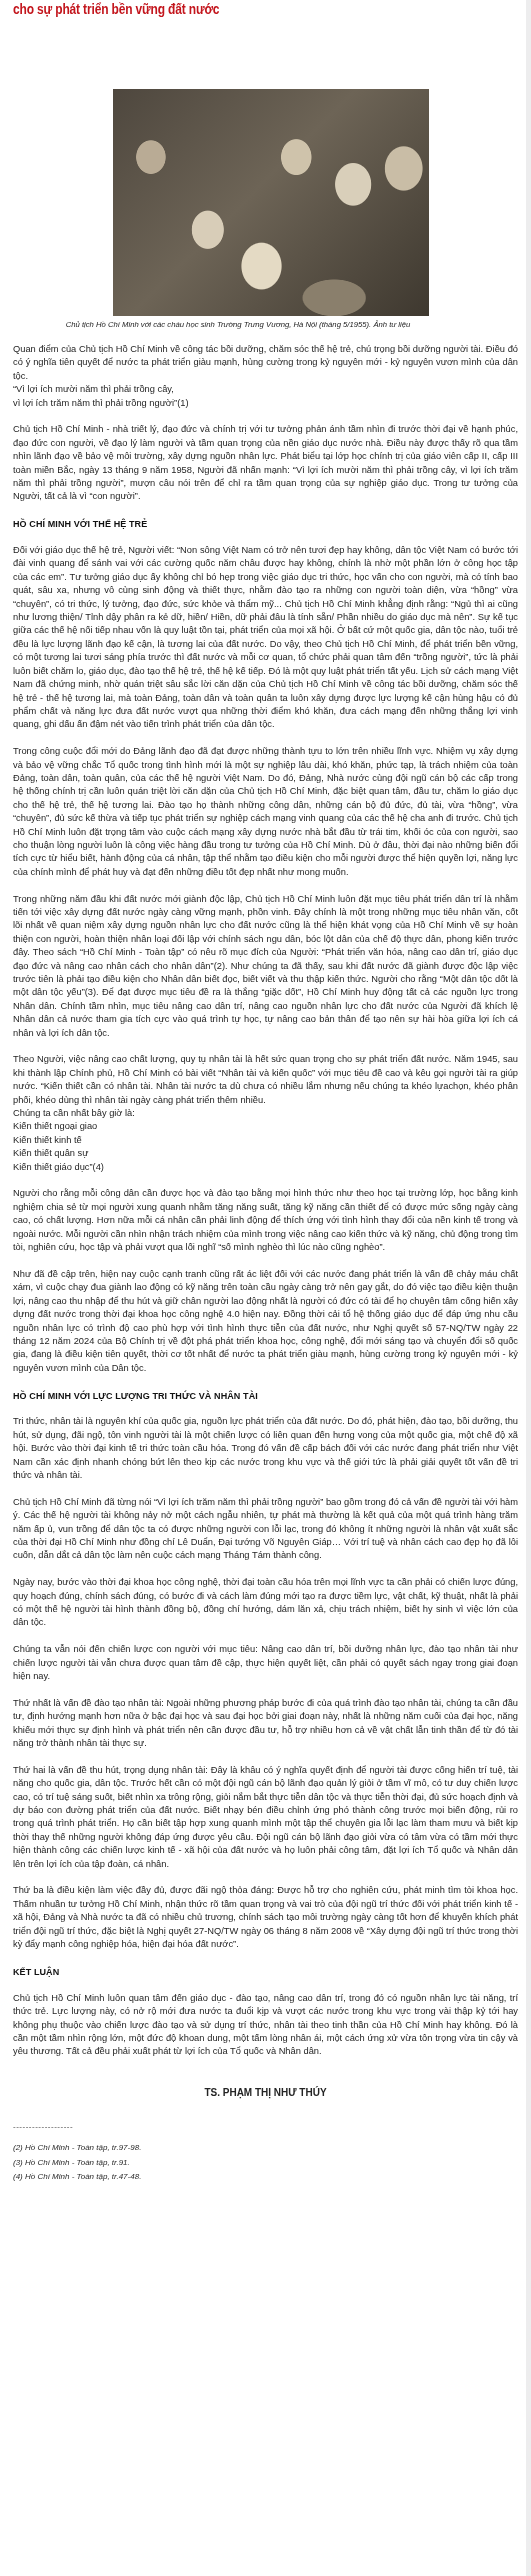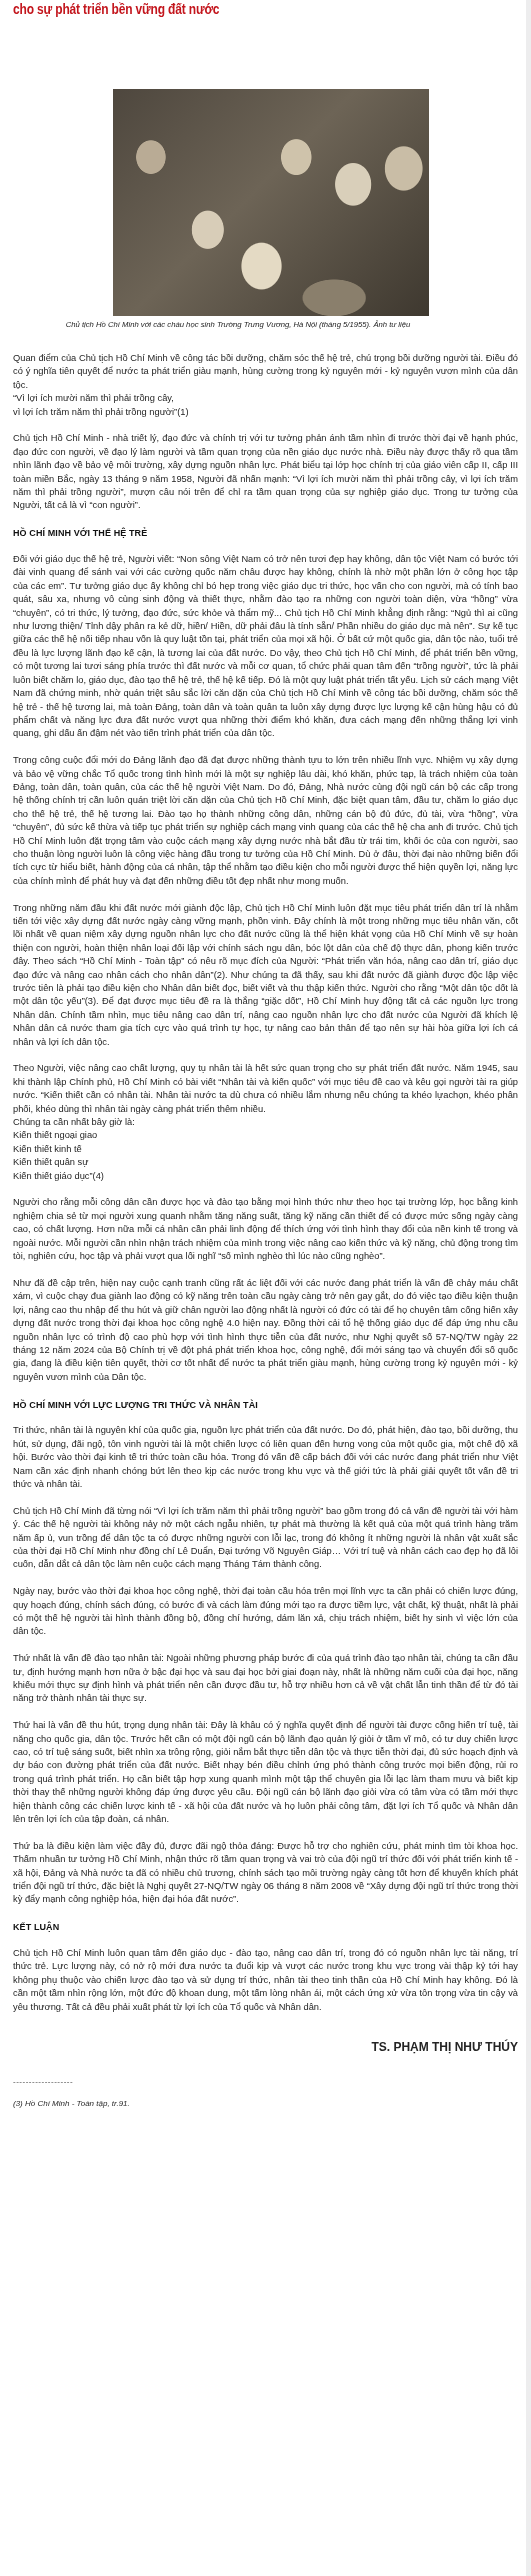--- a/index.html
+++ b/index.html
@@ -22,31 +22,31 @@
       radial-gradient(44px 52px at 76% 42%, #d9cfba 0%, #d9cfba 40%, rgba(0,0,0,0) 42%),
       radial-gradient(46px 54px at 92% 35%, #c9bda6 0%, #c9bda6 40%, rgba(0,0,0,0) 42%),
       radial-gradient(62px 36px at 70% 92%, #8a7f6c 0%, #8a7f6c 50%, rgba(0,0,0,0) 52%),
       linear-gradient(135deg,#4e473e 0%,#6d6456 45%,#3e382f 100%);
   }
   .caption{
     position:absolute;top:320px;left:0;width:476px;text-align:center;
     font-style:italic;font-size:7.7px;color:#222222;
   }
   .article{
-    position:absolute;top:352px;left:13px;width:505px;
+    position:absolute;top:343px;left:13px;width:505px;
     font-size:9.3px;line-height:13.4px;color:#242424;text-align:justify;
   }
   .article p{margin:0 0 13.4px 0;}
   .article p.pre{white-space:pre-line;}
   .article h2.sec{
     font-size:9.8px;font-weight:bold;color:#111111;margin:0 0 13.4px 0;text-align:left;
     transform:scaleX(0.92);transform-origin:left top;letter-spacing:0.1px;
   }
   .sig{text-align:right;margin:27px 0 20.6px 0;}
-  .sig .name{font-weight:bold;font-size:12px;display:block;}
+  .sig .name{font-weight:bold;font-size:10px;display:block;text-align:center;}
   .sig .src{font-size:9px;display:block;margin-top:4.1px;}
   .footnotes{font-style:italic;font-size:8px;line-height:14.4px;text-align:left;color:#2a2a2a;}
   .footnotes .sep{display:block;letter-spacing:0.5px;margin-bottom:7.2px;font-style:normal;color:#444;}
   .footnotes .fn{display:block;}
   .scroll-strip{
     position:absolute;right:0;top:0;width:4.6px;height:3575px;background:#ededee;
   }
 </style>
 </head>
 <body>
@@ -71,30 +71,33 @@
 Kiến thiết ngoại giao
 Kiến thiết kinh tế
 Kiến thiết quân sự
 Kiến thiết giáo dục”(4)</p>
   <p>Người cho rằng mỗi công dân cần được học và đào tạo bằng mọi hình thức như theo học tại trường lớp, học bằng kinh nghiệm chia sẻ từ mọi người xung quanh nhằm tăng năng suất, tăng kỹ năng cần thiết để có được mức sống ngày càng cao, có chất lượng. Hơn nữa mỗi cá nhân cần phải linh động để thích ứng với tình hình thay đổi của nền kinh tế trong và ngoài nước. Mỗi người cần nhìn nhận trách nhiệm của mình trong việc nâng cao kiến thức và kỹ năng, chủ động trong tìm tòi, nghiên cứu, học tập và phải vượt qua lối nghĩ “số mình nghèo thì lúc nào cũng nghèo”.</p>
   <p>Như đã đề cập trên, hiện nay cuộc cạnh tranh cũng rất ác liệt đối với các nước đang phát triển là vấn đề chảy máu chất xám, vì cuộc chạy đua giành lao động có kỹ năng trên toàn cầu ngày càng trở nên gay gắt, do đó việc tạo điều kiện thuận lợi, nâng cao thu nhập để thu hút và giữ chân người lao động nhất là người có đức có tài để họ chuyên tâm cống hiến xây dựng đất nước trong thời đại khoa học công nghệ 4.0 hiện nay. Đồng thời cải tổ hệ thống giáo dục để đáp ứng nhu cầu nguồn nhân lực có trình độ cao phù hợp với tình hình thực tiễn của đất nước, như Nghị quyết số 57-NQ/TW ngày 22 tháng 12 năm 2024 của Bộ Chính trị về đột phá phát triển khoa học, công nghệ, đổi mới sáng tạo và chuyển đổi số quốc gia, đang là điều kiện tiên quyết, thời cơ tốt nhất để nước ta phát triển giàu mạnh, hùng cường trong kỷ nguyên mới - kỷ nguyên vươn mình của Dân tộc.</p>
   <h2 class="sec">HỒ CHÍ MINH VỚI LỰC LƯỢNG TRI THỨC VÀ NHÂN TÀI</h2>
   <p>Tri thức, nhân tài là nguyên khí của quốc gia, nguồn lực phát triển của đất nước. Do đó, phát hiện, đào tạo, bồi dưỡng, thu hút, sử dụng, đãi ngộ, tôn vinh người tài là một chiến lược có liên quan đến hưng vong của một quốc gia, một chế độ xã hội. Bước vào thời đại kinh tế tri thức toàn cầu hóa. Trong đó vấn đề cấp bách đối với các nước đang phát triển như Việt Nam cần xác định nhanh chóng bứt lên theo kịp các nước trong khu vực và thế giới tức là phải giải quyết tốt vấn đề tri thức và nhân tài.</p>
   <p>Chủ tịch Hồ Chí Minh đã từng nói “Vì lợi ích trăm năm thì phải trồng người” bao gồm trong đó cả vấn đề người tài với hàm ý. Các thế hệ người tài không nảy nở một cách ngẫu nhiên, tự phát mà thường là kết quả của một quá trình hàng trăm năm ấp ủ, vun trồng để dân tộc ta có được những người con lỗi lạc, trong đó không ít những người là nhân vật xuất sắc của thời đại Hồ Chí Minh như đồng chí Lê Duẩn, Đại tướng Võ Nguyên Giáp… Với trí tuệ và nhân cách cao đẹp họ đã lôi cuốn, dẫn dắt cả dân tộc làm nên cuộc cách mạng Tháng Tám thành công.</p>
   <p>Ngày nay, bước vào thời đại khoa học công nghệ, thời đại toàn cầu hóa trên mọi lĩnh vực ta cần phải có chiến lược đúng, quy hoạch đúng, chính sách đúng, có bước đi và cách làm đúng mới tạo ra được tiềm lực, vật chất, kỹ thuật, nhất là phải có một thế hệ người tài hình thành đồng bộ, đồng chí hướng, dám lăn xả, chịu trách nhiệm, biết hy sinh vì việc lớn của dân tộc.</p>
+  <p>Chúng ta vẫn nói đến chiến lược con người với mục tiêu: Nâng cao dân trí, bồi dưỡng nhân lực, đào tạo nhân tài như chiến lược người tài vẫn chưa được quan tâm đề cập, thực hiện quyết liệt, cần phải có quyết sách ngay trong giai đoạn hiện nay.</p>
   <p>Thứ nhất là vấn đề đào tạo nhân tài: Ngoài những phương pháp bước đi của quá trình đào tạo nhân tài, chúng ta cần đầu tư, định hướng mạnh hơn nữa ở bậc đại học và sau đại học bởi giai đoạn này, nhất là những năm cuối của đại học, năng khiếu mới thực sự định hình và phát triển nên cần được đầu tư, hỗ trợ nhiều hơn cả về vật chất lẫn tinh thần để từ đó tài năng trở thành nhân tài thực sự.</p>
   <p>Thứ hai là vấn đề thu hút, trọng dụng nhân tài: Đây là khâu có ý nghĩa quyết định để người tài được cống hiến trí tuệ, tài năng cho quốc gia, dân tộc. Trước hết cần có một đội ngũ cán bộ lãnh đạo quản lý giỏi ở tầm vĩ mô, có tư duy chiến lược cao, có trí tuệ sáng suốt, biết nhìn xa trông rộng, giỏi nắm bắt thực tiễn dân tộc và thực tiễn thời đại, đủ sức hoạch định và dự báo con đường phát triển của đất nước. Biết nhạy bén điều chỉnh ứng phó thành công trước mọi biến động, rủi ro trong quá trình phát triển. Họ cần biết tập hợp xung quanh mình một tập thể chuyên gia lỗi lạc làm tham mưu và biết kịp thời thay thế những người không đáp ứng được yêu cầu. Đội ngũ cán bộ lãnh đạo giỏi vừa có tâm vừa có tầm mới thực hiện thành công các chiến lược kinh tế - xã hội của đất nước và họ luôn phải công tâm, đặt lợi ích Tổ quốc và Nhân dân lên trên lợi ích của tập đoàn, cá nhân.</p>
   <p>Thứ ba là điều kiện làm việc đầy đủ, được đãi ngộ thỏa đáng: Được hỗ trợ cho nghiên cứu, phát minh tìm tòi khoa học. Thấm nhuần tư tưởng Hồ Chí Minh, nhận thức rõ tầm quan trọng và vai trò của đội ngũ trí thức đối với phát triển kinh tế - xã hội, Đảng và Nhà nước ta đã có nhiều chủ trương, chính sách tạo môi trường ngày càng tốt hơn để khuyến khích phát triển đội ngũ trí thức, đặc biệt là Nghị quyết 27-NQ/TW ngày 06 tháng 8 năm 2008 về “Xây dựng đội ngũ trí thức trong thời kỳ đẩy mạnh công nghiệp hóa, hiện đại hóa đất nước”.</p>
   <h2 class="sec">KẾT LUẬN</h2>
   <p>Chủ tịch Hồ Chí Minh luôn quan tâm đến giáo dục - đào tạo, nâng cao dân trí, trong đó có nguồn nhân lực tài năng, trí thức trẻ. Lực lượng này, có nở rộ mới đưa nước ta đuổi kịp và vượt các nước trong khu vực trong vài thập kỷ tới hay không phụ thuộc vào chiến lược đào tạo và sử dụng trí thức, nhân tài theo tinh thần của Hồ Chí Minh hay không. Đó là cần một tầm nhìn rộng lớn, một đức độ khoan dung, một tấm lòng nhân ái, một cách ứng xử vừa tôn trọng vừa tin cậy và yêu thương. Tất cả đều phải xuất phát từ lợi ích của Tổ quốc và Nhân dân.</p>
 
   <div class="sig">
     <span class="name">TS. PHẠM THỊ NHƯ THÚY</span>
   </div>
 
   <div class="footnotes">
     <span class="sep">-------------------</span>
+    <span class="fn">(2) Hồ Chí Minh - Toàn tập,  tr.97-98.</span>
     <span class="fn">(3)  Hồ Chí Minh - Toàn tập,  tr.91.</span>
+    <span class="fn">(4) Hồ Chí Minh - Toàn tập,  tr.47-48.</span>
   </div>
 </div>
 
 <div class="scroll-strip"></div>
 
 
 </body></html>

